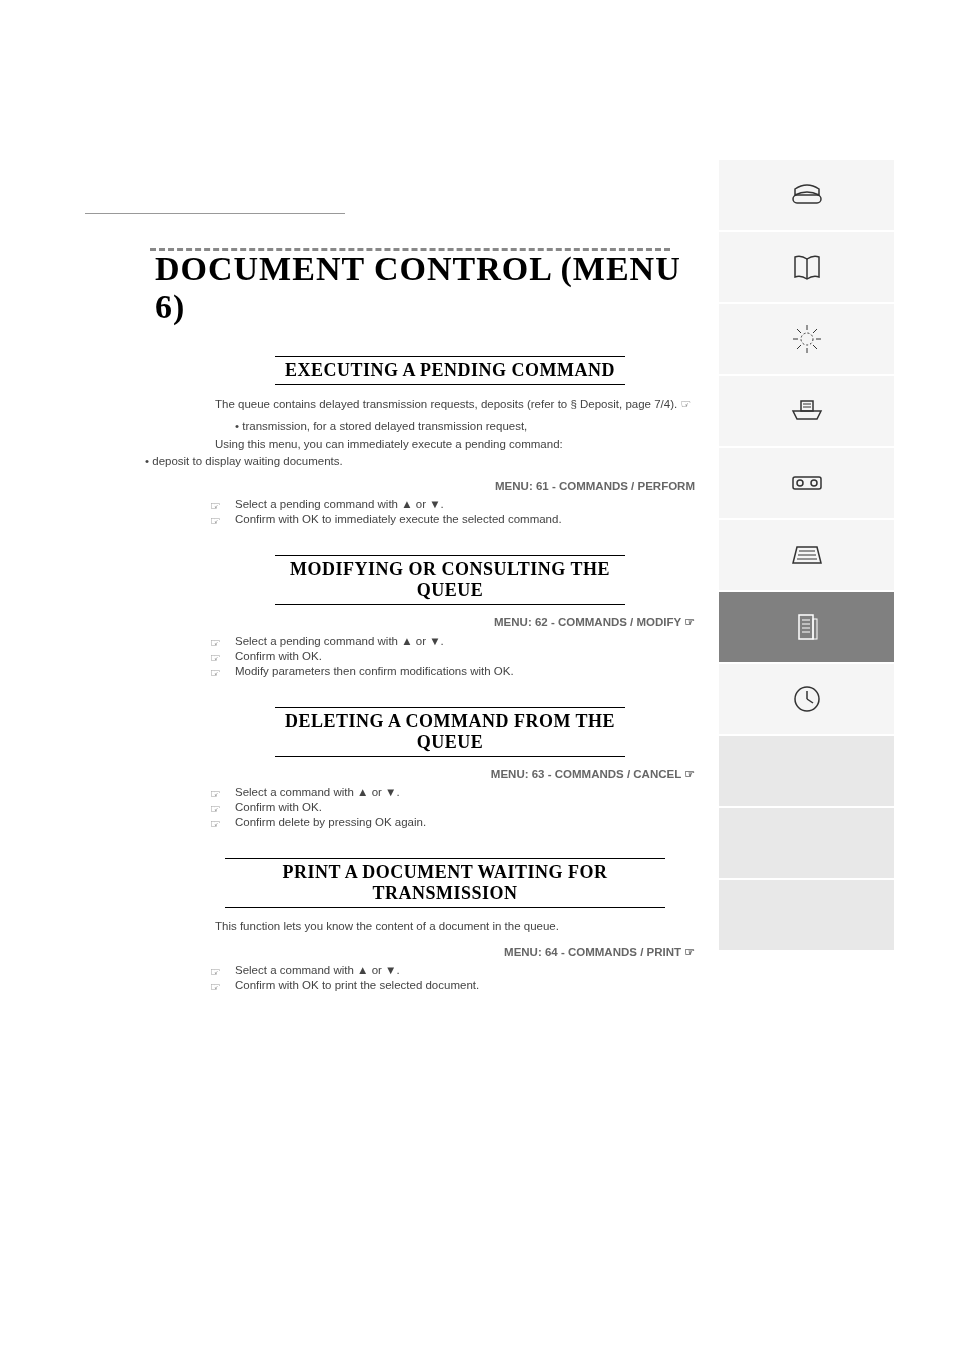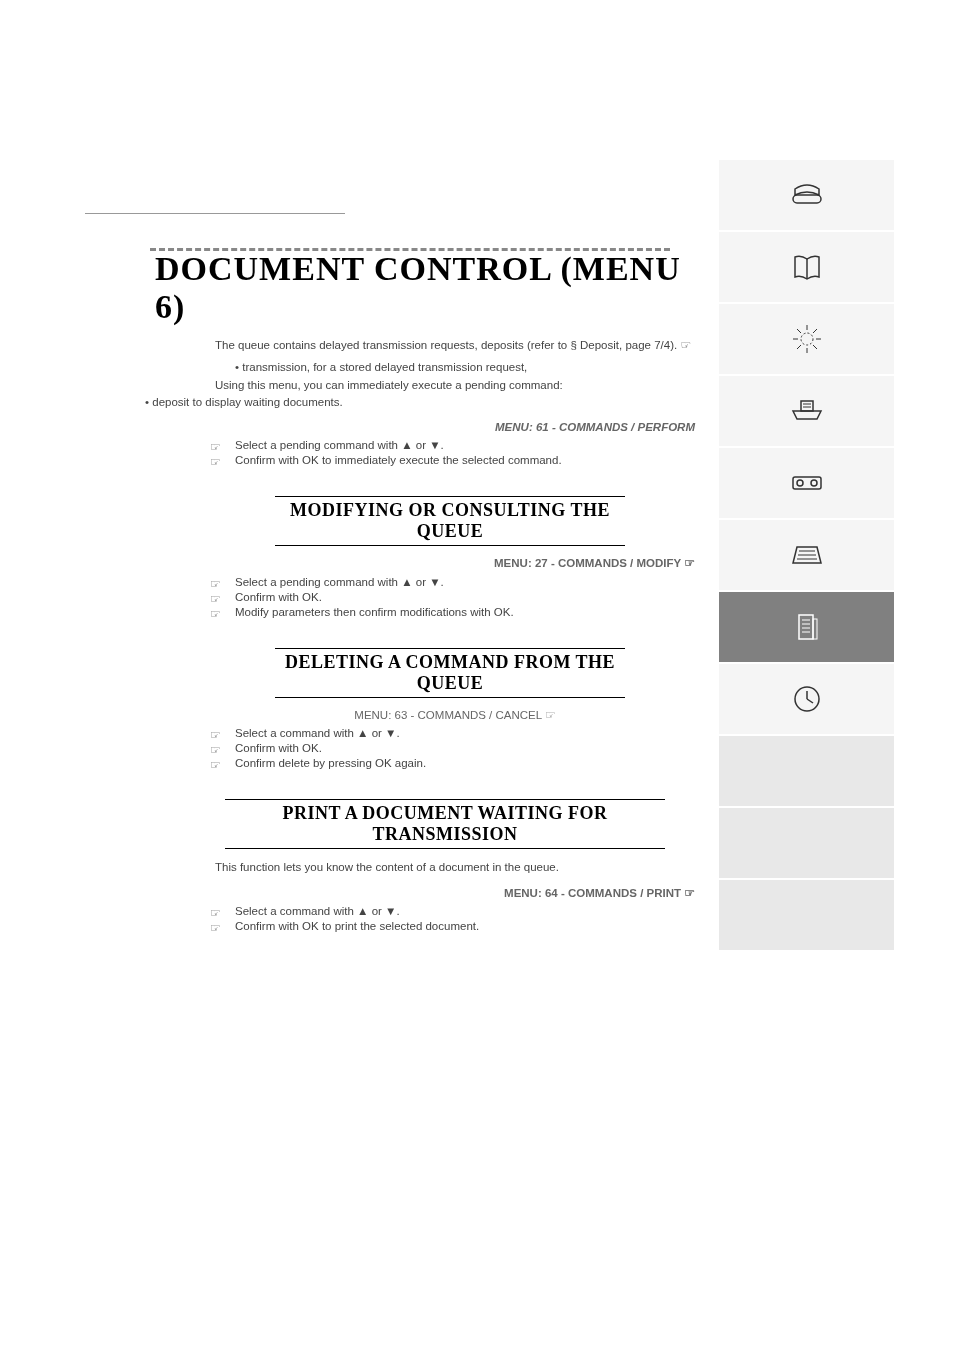--- a/index.html
+++ b/index.html
@@ -121,39 +121,40 @@
 <body>
 
 <div class="page">
 
   <div class="hr-top"></div>
   <div class="dashed-line"></div>
 
   <div class="content-area">
     <h1 class="main-heading">DOCUMENT CONTROL (MENU 6)</h1>
 
+    <h2 class="section-heading">EXECUTING A PENDING COMMAND</h2>
     <p class="body-text">
       <span>The queue contains delayed transmission requests, deposits (refer to § Deposit, page 7/4).</span>
       <span class="hand-icon-inline">☞</span>
     </p>
     <p class="para-indent" style="margin-left:150px;">• <span>transmission, for a stored delayed transmission request,</span></p>
     <p class="para-indent">Using this menu, you can immediately execute a pending command:</p>
     <p class="para-indent" style="margin-left:60px;">• <span>deposit to display waiting documents.</span></p>
-    <p class="para-indent" style="text-align:right;font-weight:bold;margin-top:8px;color:#666;font-style:italic;">MENU: 61 - COMMANDS / PERFORM</p>
+    <p class="para-indent" style="text-align:right;font-weight:bold;margin-top:8px;color:#666;">MENU: 61 - COMMANDS / PERFORM</p>
     <p class="step-line"><span class="hand-icon">☞</span><span>Select a pending command with ▲ or ▼.</span></p>
     <p class="step-line"><span class="hand-icon">☞</span><span>Confirm with OK to immediately execute the selected command.</span></p>
 
     <h2 class="section-heading">MODIFYING OR CONSULTING THE QUEUE</h2>
-    <p class="para-indent" style="text-align:right;font-weight:bold;margin-top:8px;color:#666;"><span>MENU: 27 - COMMANDS / MODIFY</span> <span class="hand-icon-inline">☞</span></p>
+    <p class="para-indent" style="text-align:right;font-weight:bold;margin-top:8px;color:#666;"><span>MENU: 62 - COMMANDS / MODIFY</span> <span class="hand-icon-inline">☞</span></p>
     <p class="step-line"><span class="hand-icon">☞</span><span>Select a pending command with ▲ or ▼.</span></p>
     <p class="step-line"><span class="hand-icon">☞</span><span>Confirm with OK.</span></p>
     <p class="step-line"><span class="hand-icon">☞</span><span>Modify parameters then confirm modifications with OK.</span></p>
 
     <h2 class="section-heading">DELETING A COMMAND FROM THE QUEUE</h2>
-    <p class="para-indent" style="text-align:center;font-weight:normal;margin-top:8px;color:#666;"><span>MENU: 63 - COMMANDS / CANCEL</span> <span class="hand-icon-inline">☞</span></p>
+    <p class="para-indent" style="text-align:right;font-weight:bold;margin-top:8px;color:#666;"><span>MENU: 63 - COMMANDS / CANCEL</span> <span class="hand-icon-inline">☞</span></p>
     <p class="step-line"><span class="hand-icon">☞</span><span>Select a command with ▲ or ▼.</span></p>
     <p class="step-line"><span class="hand-icon">☞</span><span>Confirm with OK.</span></p>
     <p class="step-line"><span class="hand-icon">☞</span><span>Confirm delete by pressing OK again.</span></p>
 
     <h2 class="section-heading" style="margin-left:140px;margin-right:20px;font-family:Liberation Serif, serif;">PRINT A DOCUMENT WAITING FOR TRANSMISSION</h2>
     <p class="body-text">This function lets you know the content of a document in the queue.</p>
     <p class="para-indent" style="text-align:right;font-weight:bold;margin-top:8px;color:#666;"><span>MENU: 64 - COMMANDS / PRINT</span> <span class="hand-icon-inline">☞</span></p>
     <p class="step-line"><span class="hand-icon">☞</span><span>Select a command with ▲ or ▼.</span></p>
     <p class="step-line"><span class="hand-icon">☞</span><span>Confirm with OK to print the selected document.</span></p>
   </div>

